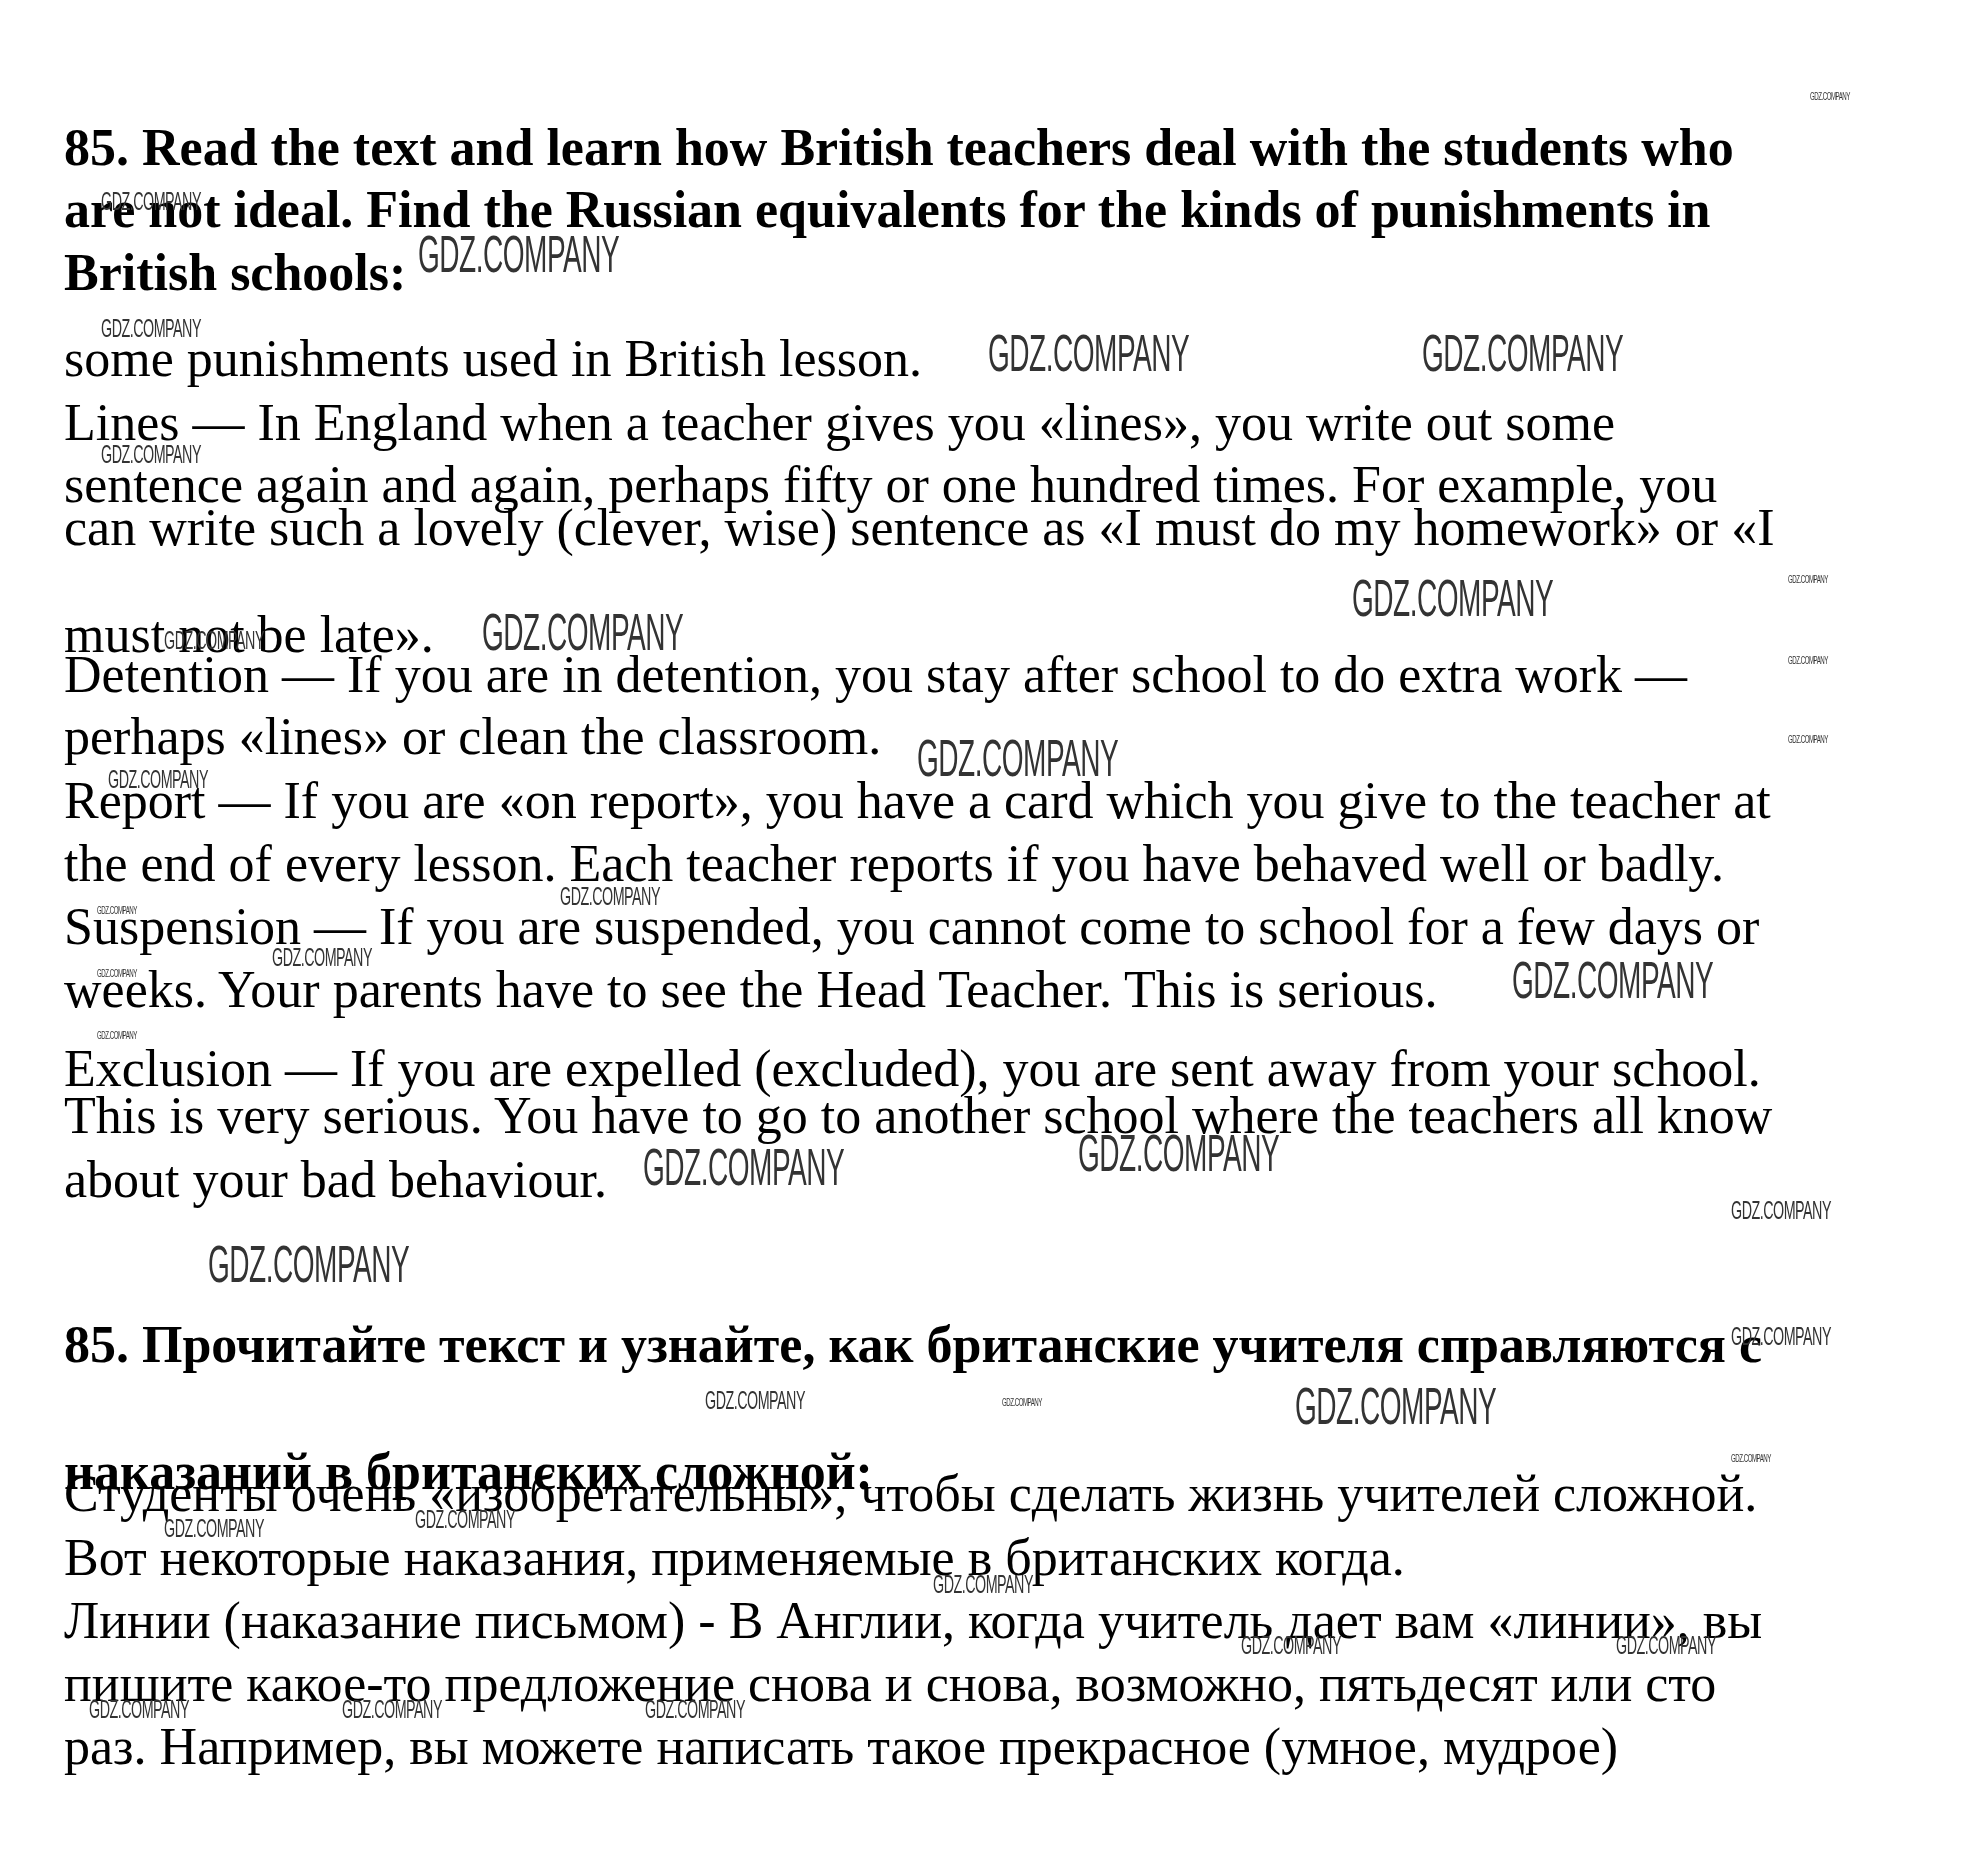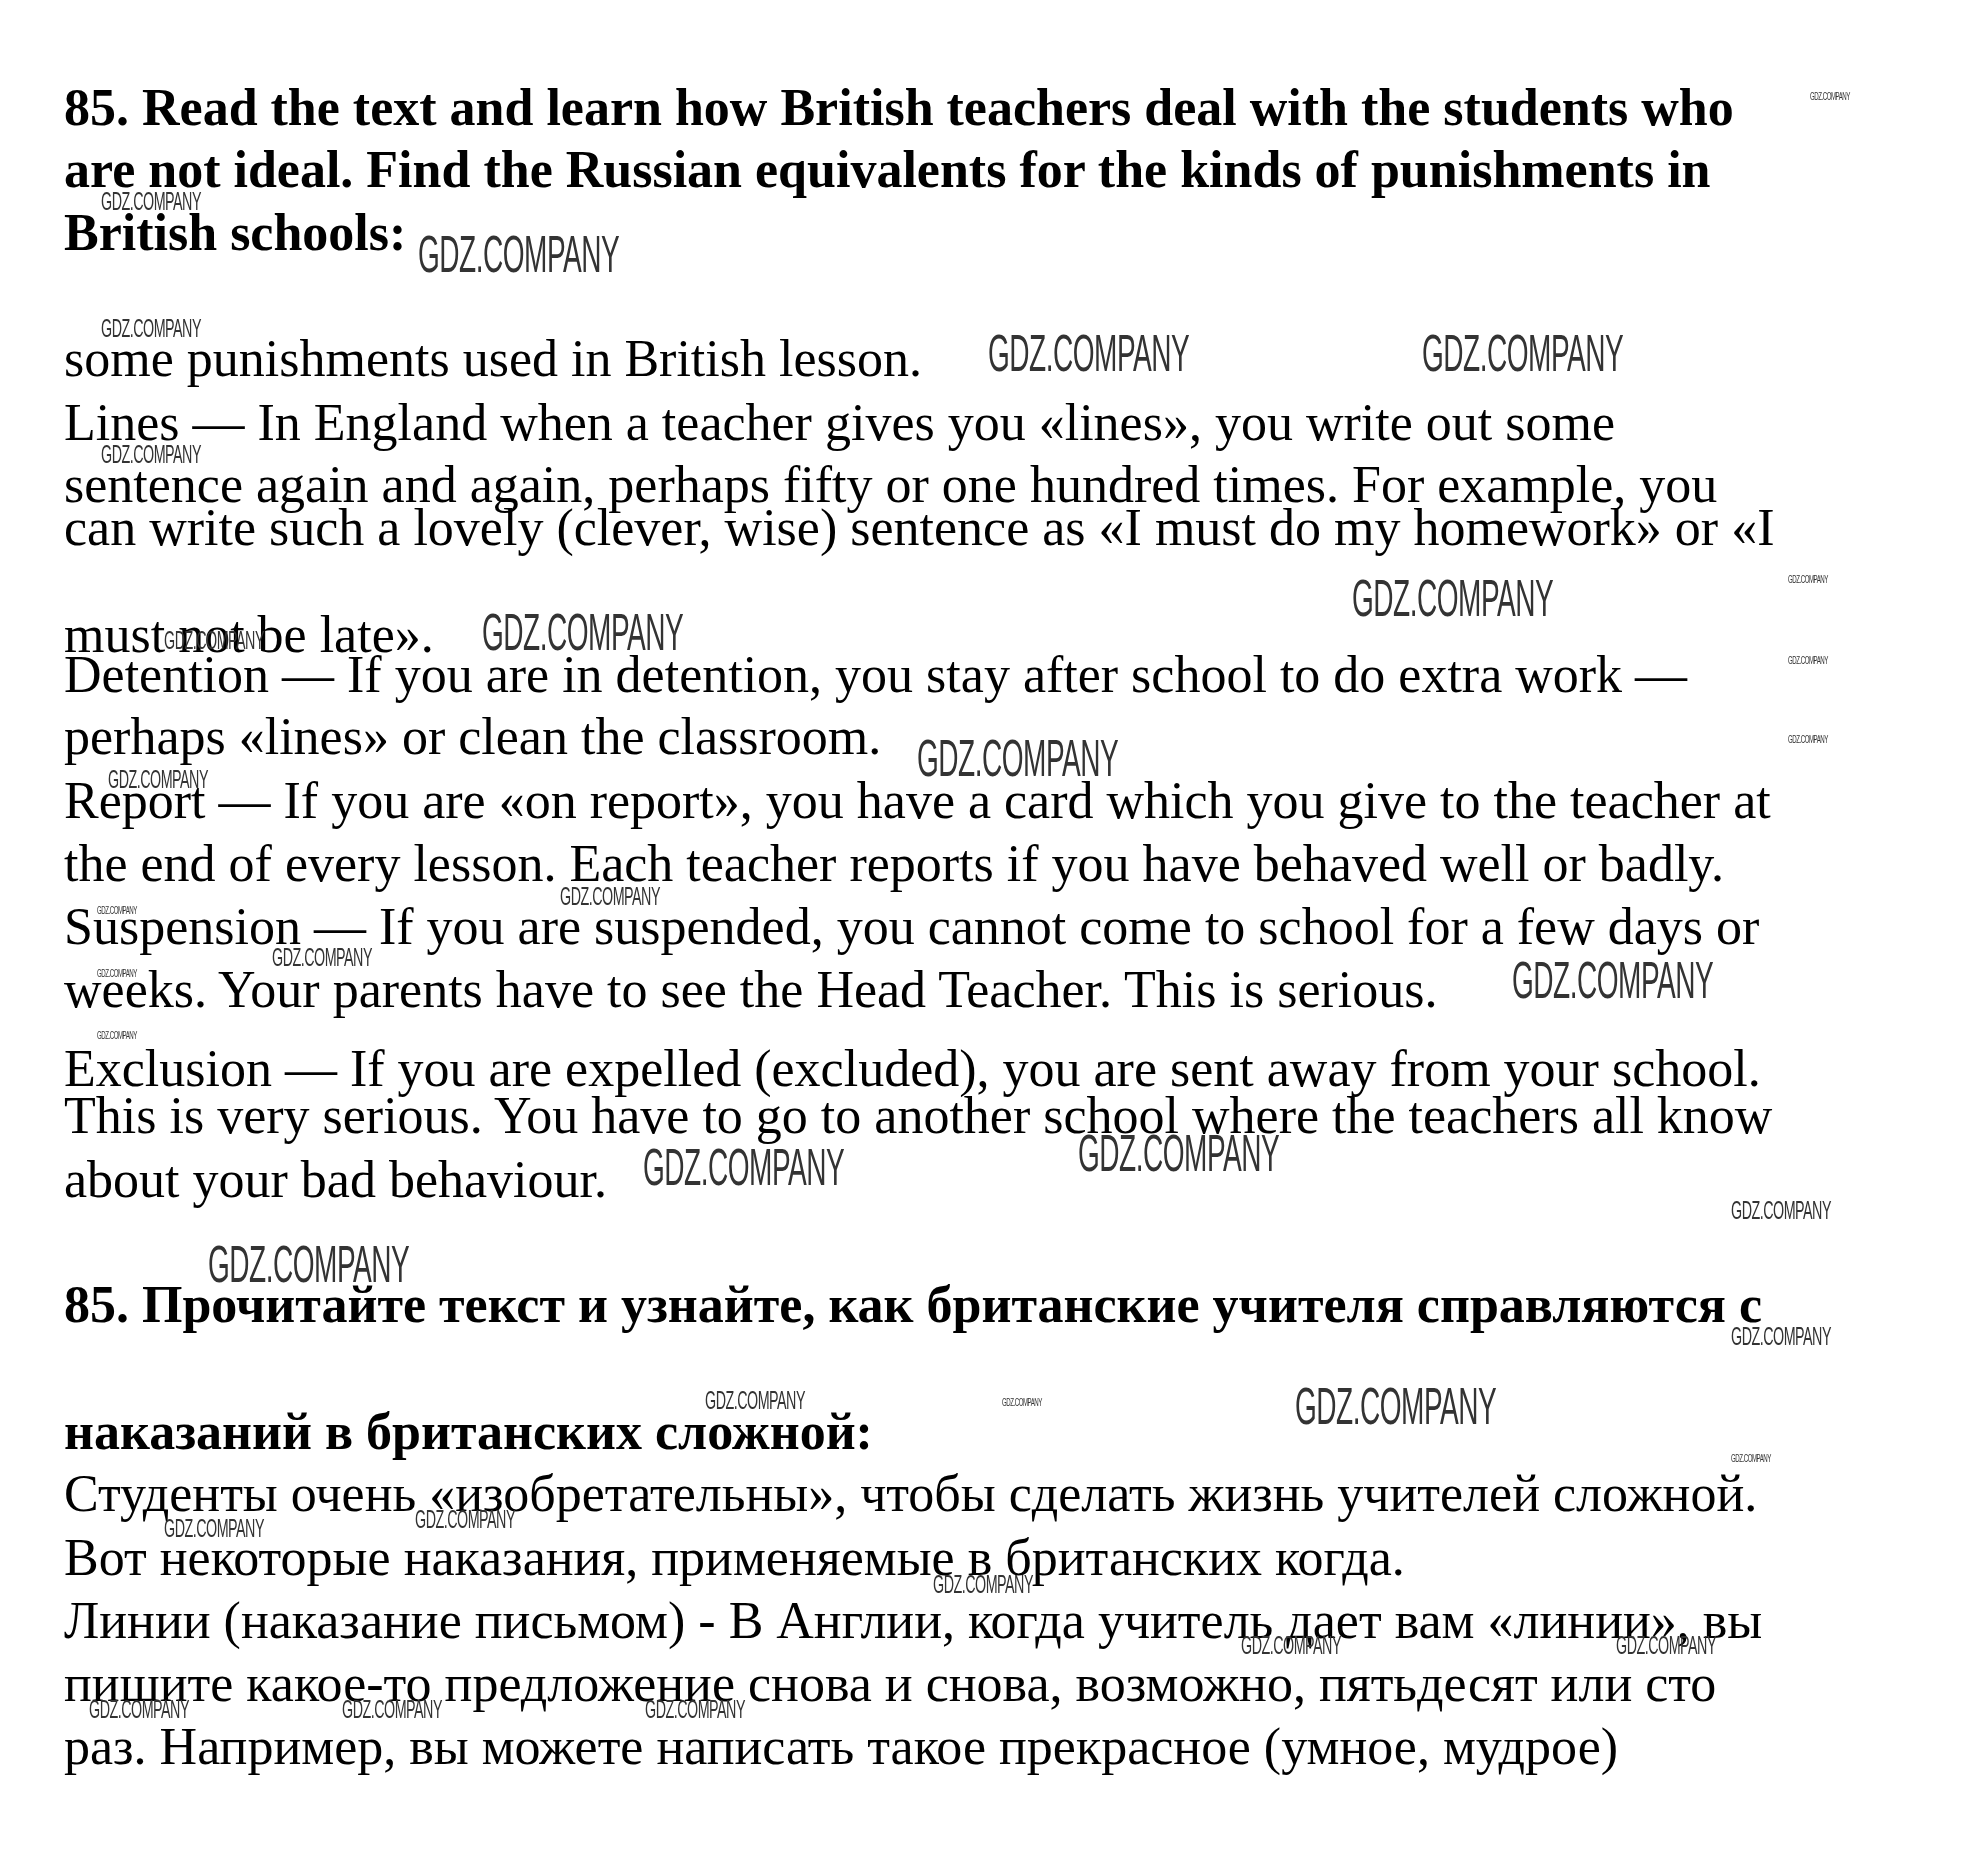--- a/index.html
+++ b/index.html
@@ -4,21 +4,21 @@
 <style>
   html, body { margin: 0; padding: 0; background: #ffffff; }
   body { width: 1983px; height: 1864px; position: relative; overflow: hidden; }
   .page { position: absolute; left: 0; top: 0; width: 1983px; height: 1864px; background: #fff; }
   .line {
     position: absolute; left: 64px; white-space: nowrap;
     font-family: "Liberation Serif", "DejaVu Serif", serif;
     font-size: 52px; line-height: 58px; color: #000;
     transform-origin: left top;
   }
-  .bold { font-weight: bold; }
+  .bold { font-weight: bold; margin-top: 40px; }
   .wm {
     position: absolute; white-space: nowrap;
     font-family: "Liberation Sans", "DejaVu Sans", sans-serif;
     color: #333; letter-spacing: -0.9px;
     transform: scaleX(0.55); transform-origin: left top;
     font-weight: normal;
   }
   .wm.big { font-size: 51px; }
   .wm.med { font-size: 26px; }
   .wm.sm  { font-size: 11.2px; }

